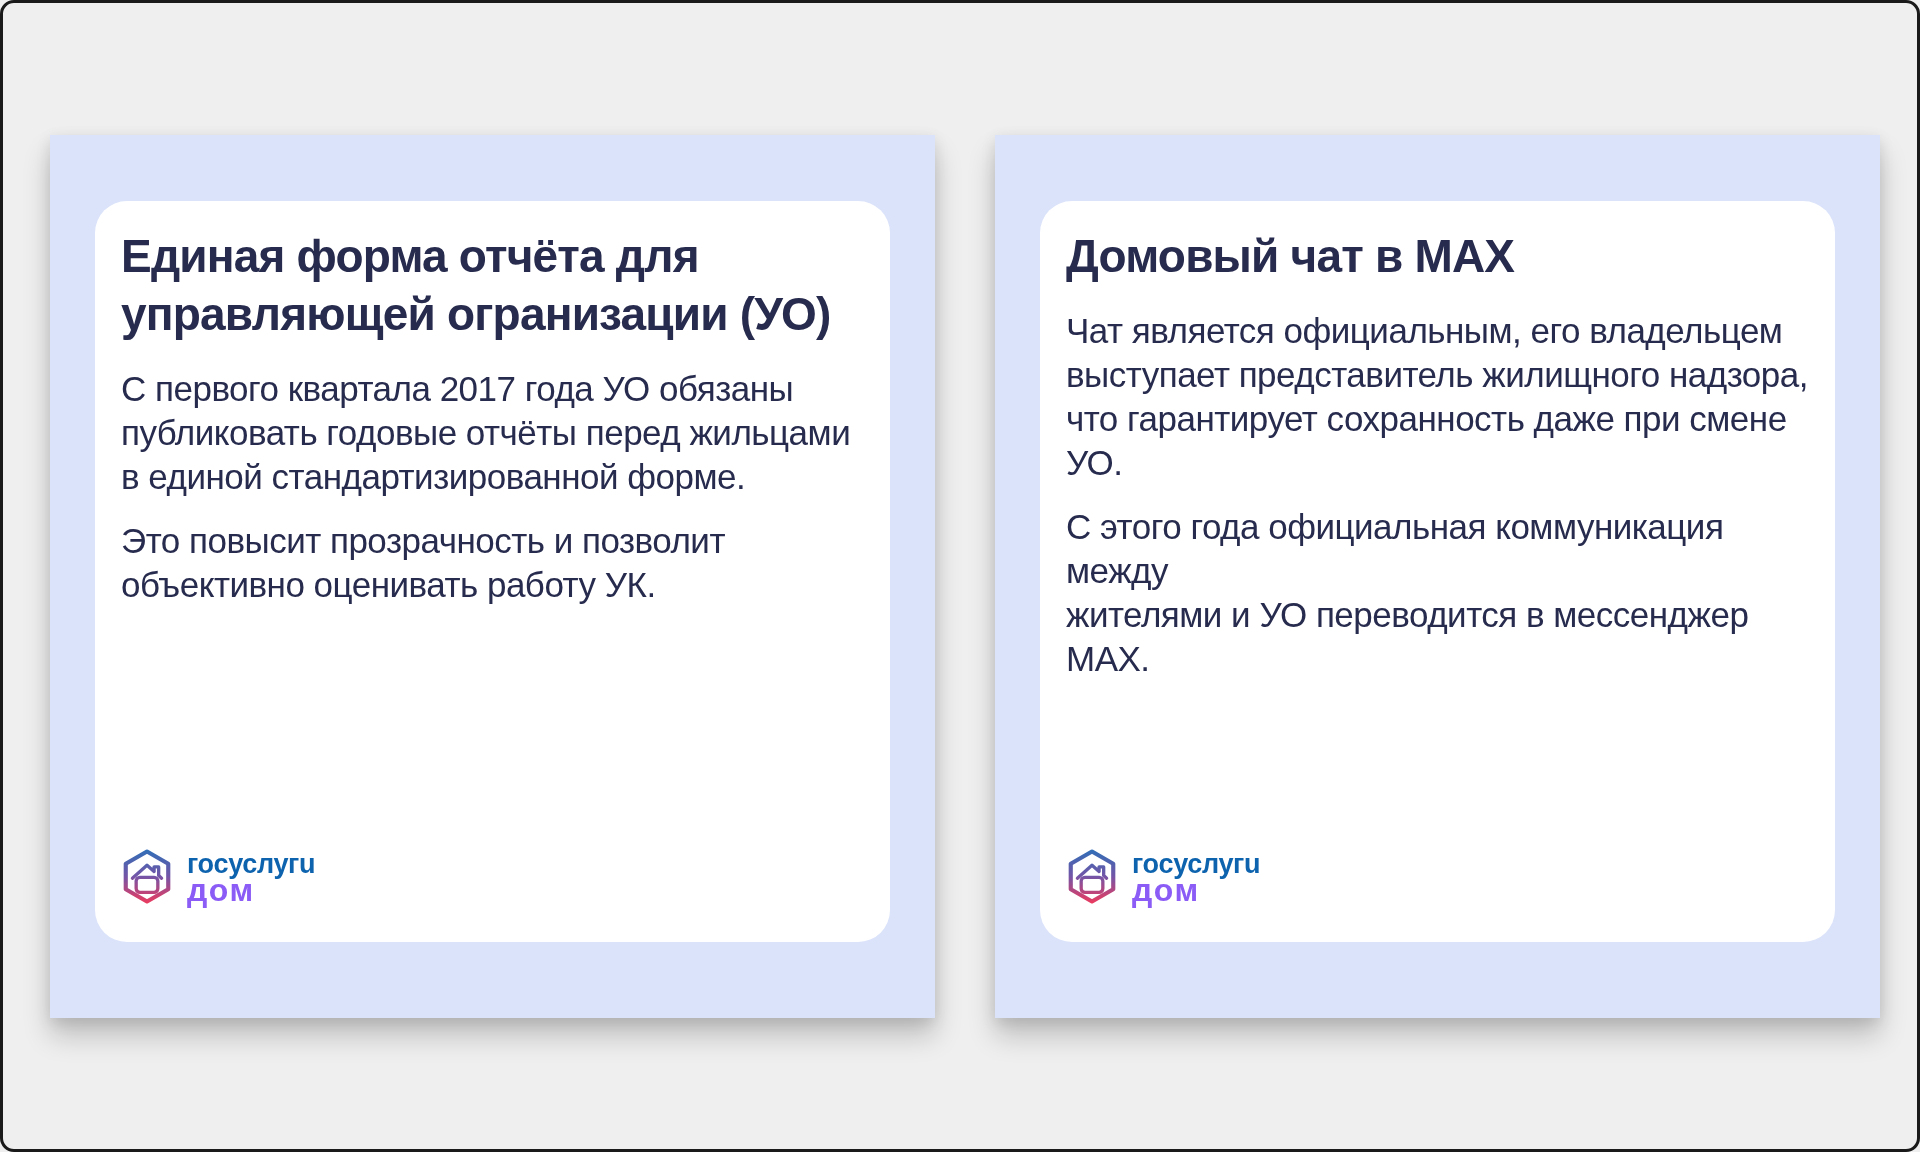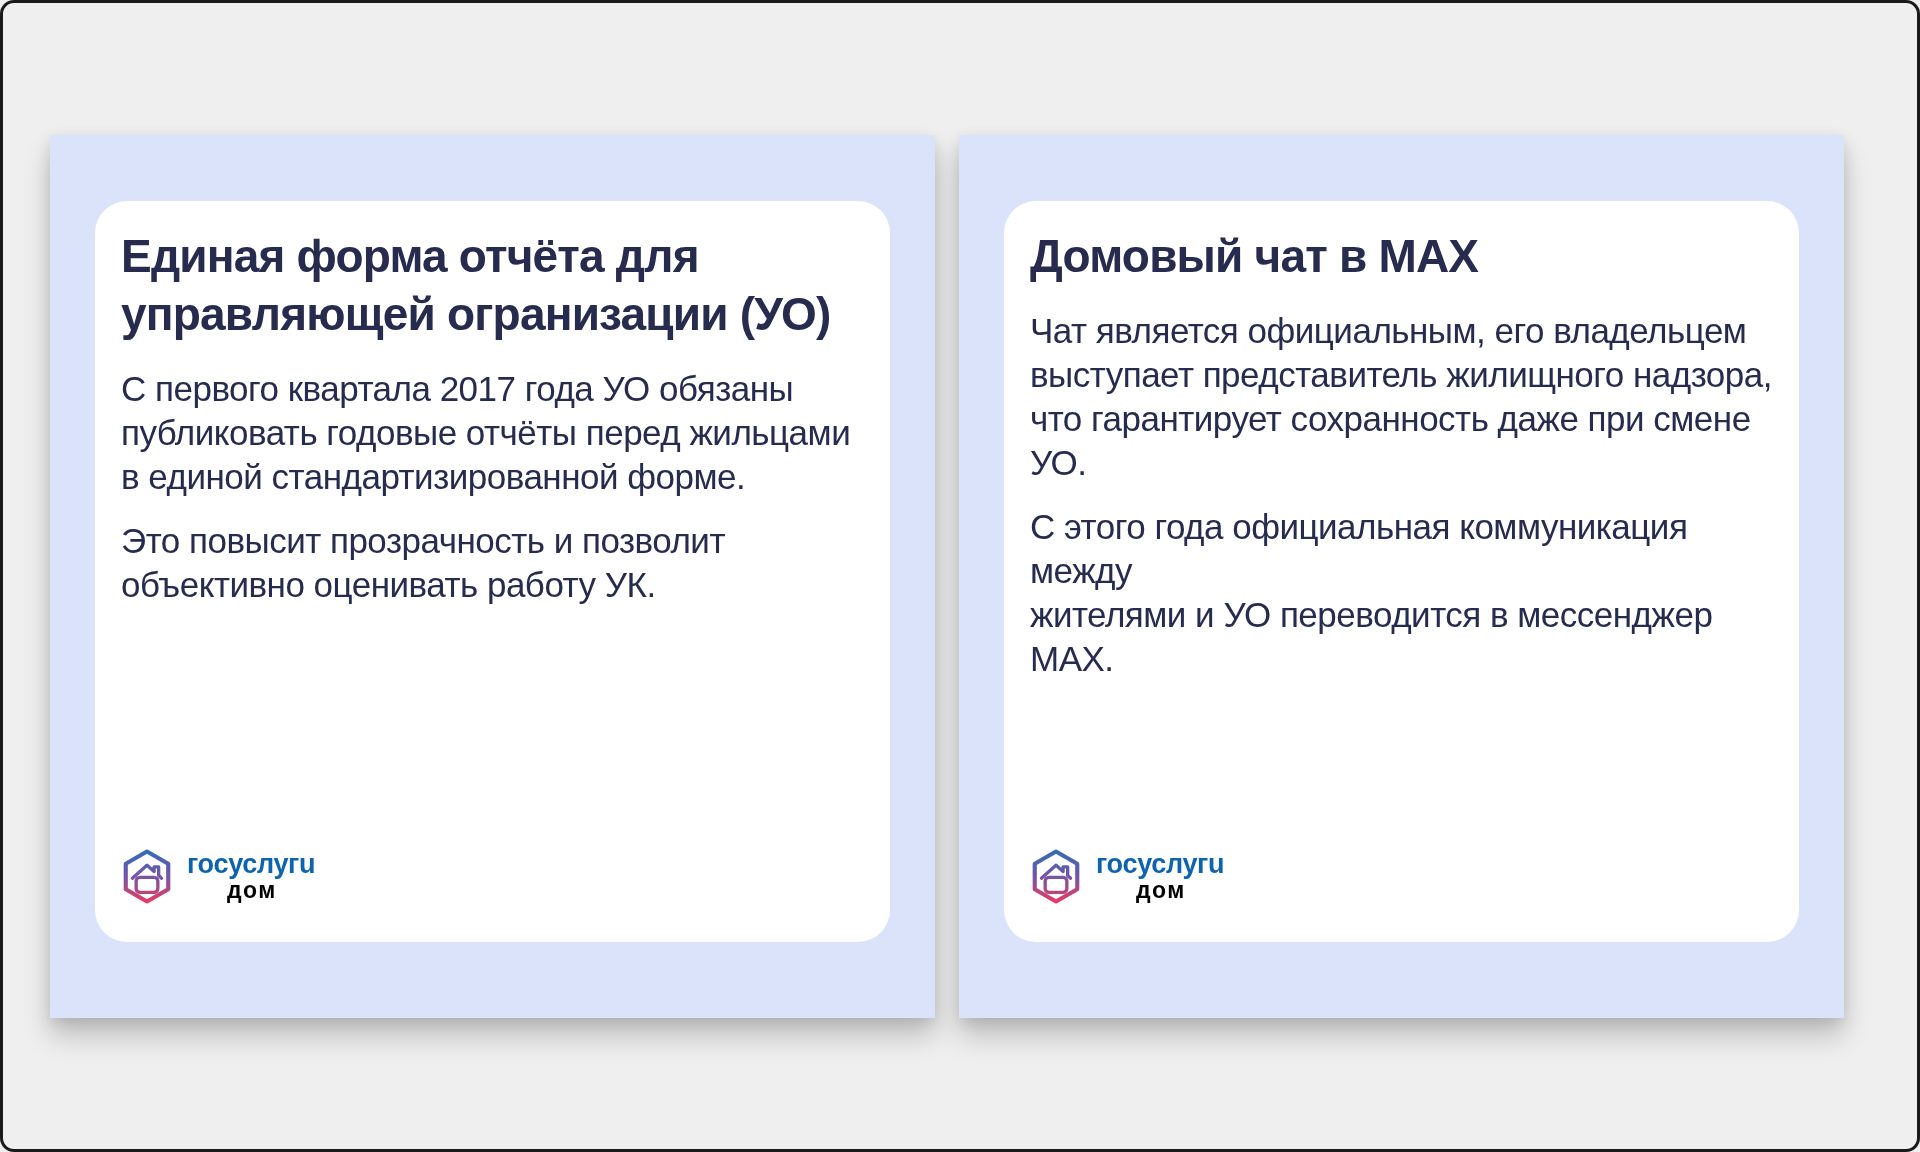--- a/index.html
+++ b/index.html
@@ -17,21 +17,21 @@
     border: 3px solid #1A1A1A;
     border-radius: 14px;
     pointer-events: none;
     box-sizing: border-box;
     z-index: 10;
   }
   .stage {
     position: absolute;
     inset: 0;
     display: flex;
-    gap: 24px;
+    gap: 60px;
     padding: 135px 50px 134px 50px;
     box-sizing: border-box;
   }
   .card {
     width: 885px;
     height: 883px;
     background: #DBE3FA;
     box-shadow: 0 18px 26px rgba(0,0,0,0.20), 0 4px 14px rgba(0,0,0,0.10);
     flex: 0 0 auto;
     box-sizing: border-box;
@@ -74,26 +74,25 @@
   .logo-badge { width: 50px; height: 55px; display: block; }
   .logo-text { display: flex; flex-direction: column; justify-content: center; }
   .logo-brand {
     font-size: 27px;
     font-weight: 700;
     line-height: 26px;
     letter-spacing: -0.3px;
     color: #0D63AE;
   }
   .logo-product {
-    font-size: 23px;
+    font-size: 32px;
     font-weight: 700;
     line-height: 26px;
     letter-spacing: 1.5px;
-    color: #000000;
-    margin-left: 40px;
+    color: #8b5cf6;
   }
 </style>
 </head>
 <body>
 
 <div class="stage">
 
   <div class="card">
     <div class="card-inner">
       <h1 class="card-title">Единая форма отчёта для

